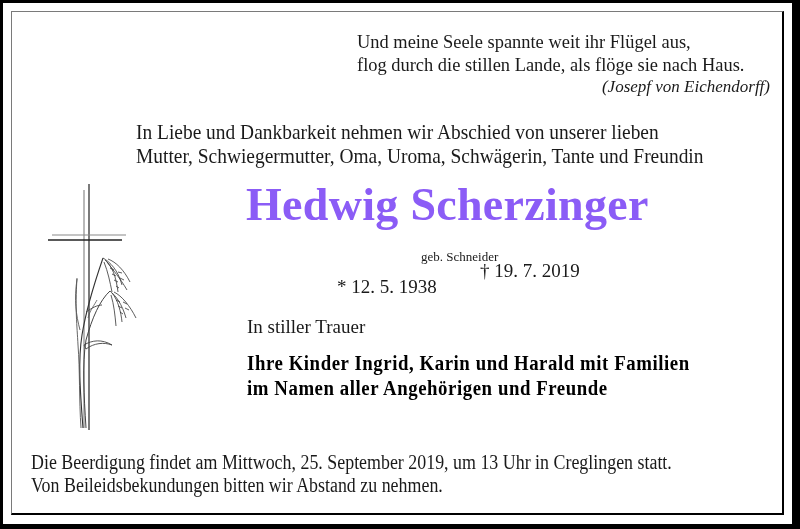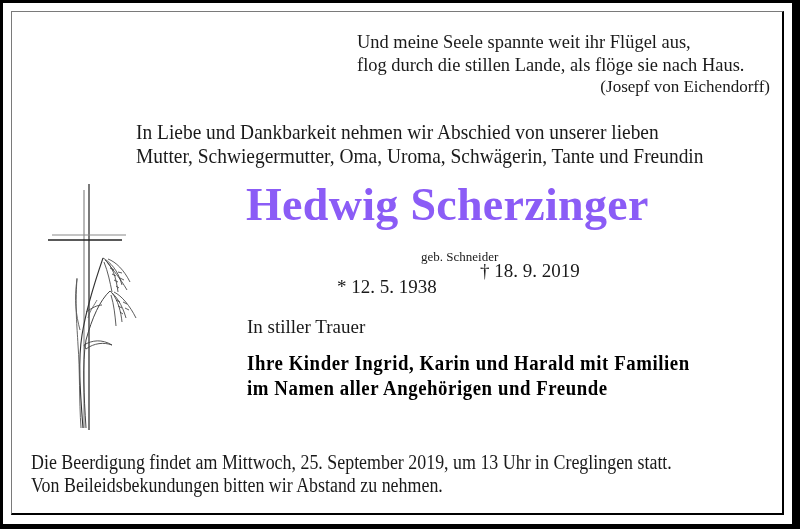--- a/index.html
+++ b/index.html
@@ -13,21 +13,21 @@
   }
   .frame-inner {
     position: absolute; left: 11px; top: 11px; width: 773px; height: 504px;
     box-sizing: border-box;
     border-top: 1px solid #7a7a7a; border-left: 1px solid #7a7a7a;
     border-right: 2px solid #000; border-bottom: 2px solid #000;
   }
   .serif { font-family: "Liberation Serif", "DejaVu Serif", serif; color: #1a1a1a; }
   .line { position: absolute; white-space: nowrap; transform-origin: left top; }
   .quote { font-size: 19px; left: 357px; }
-  .quote-attr { font-size: 17px; right: 30px; transform-origin: right top; }
+  .quote-attr { font-size: 17px; font-style: italic; right: 30px; transform-origin: right top; }
   .intro { font-size: 21px; left: 136px; }
   .name {
     font-size: 46px; font-weight: bold; left: 246px; top: 178px; color: #8b5cf6;
     letter-spacing: 0.3px;
   }
   .maiden { font-size: 13px; left: 421px; top: 236px; margin-top: 13px; }
   .dates { font-size: 19px; top: 260px; }
   .mourn { font-size: 19px; left: 247px; top: 316px; }
   .family { font-size: 20px; font-weight: bold; left: 247px; letter-spacing: 0.6px; color: #000; }
   .funeral { font-size: 20px; left: 31px; }
@@ -46,21 +46,21 @@
 </div>
 
 <div>
   <div class="line serif intro" style="top:120px; transform:scaleX(0.925);">In Liebe und Dankbarkeit nehmen wir Abschied von unserer lieben</div>
   <div class="line serif intro" style="top:144px; transform:scaleX(0.925);">Mutter, Schwiegermutter, Oma, Uroma, Schwägerin, Tante und Freundin</div>
 </div>
 
 <div class="line serif name">Hedwig Scherzinger</div>
 <div class="line serif maiden">geb. Schneider</div>
 <div class="line serif dates" style="left:337px;margin-top:16px;">* 12. 5. 1938</div>
-<div class="line serif dates" style="left:480px;">† 18. 9. 2019</div>
+<div class="line serif dates" style="left:480px;">† 19. 7. 2019</div>
 
 <div class="line serif mourn">In stiller Trauer</div>
 <div class="line serif family" style="top:352px; transform:scaleX(0.94);">Ihre Kinder Ingrid, Karin und Harald mit Familien</div>
 <div class="line serif family" style="top:377px; transform:scaleX(0.94);">im Namen aller Angehörigen und Freunde</div>
 
 <div class="line serif funeral" style="top:451px; transform:scaleX(0.895);">Die Beerdigung findet am Mittwoch, 25. September 2019, um 13 Uhr in Creglingen statt.</div>
 <div class="line serif funeral" style="top:474px; transform:scaleX(0.895);">Von Beileidsbekundungen bitten wir Abstand zu nehmen.</div>
 
 <svg class="cross-svg" viewBox="40 180 110 256">
 

